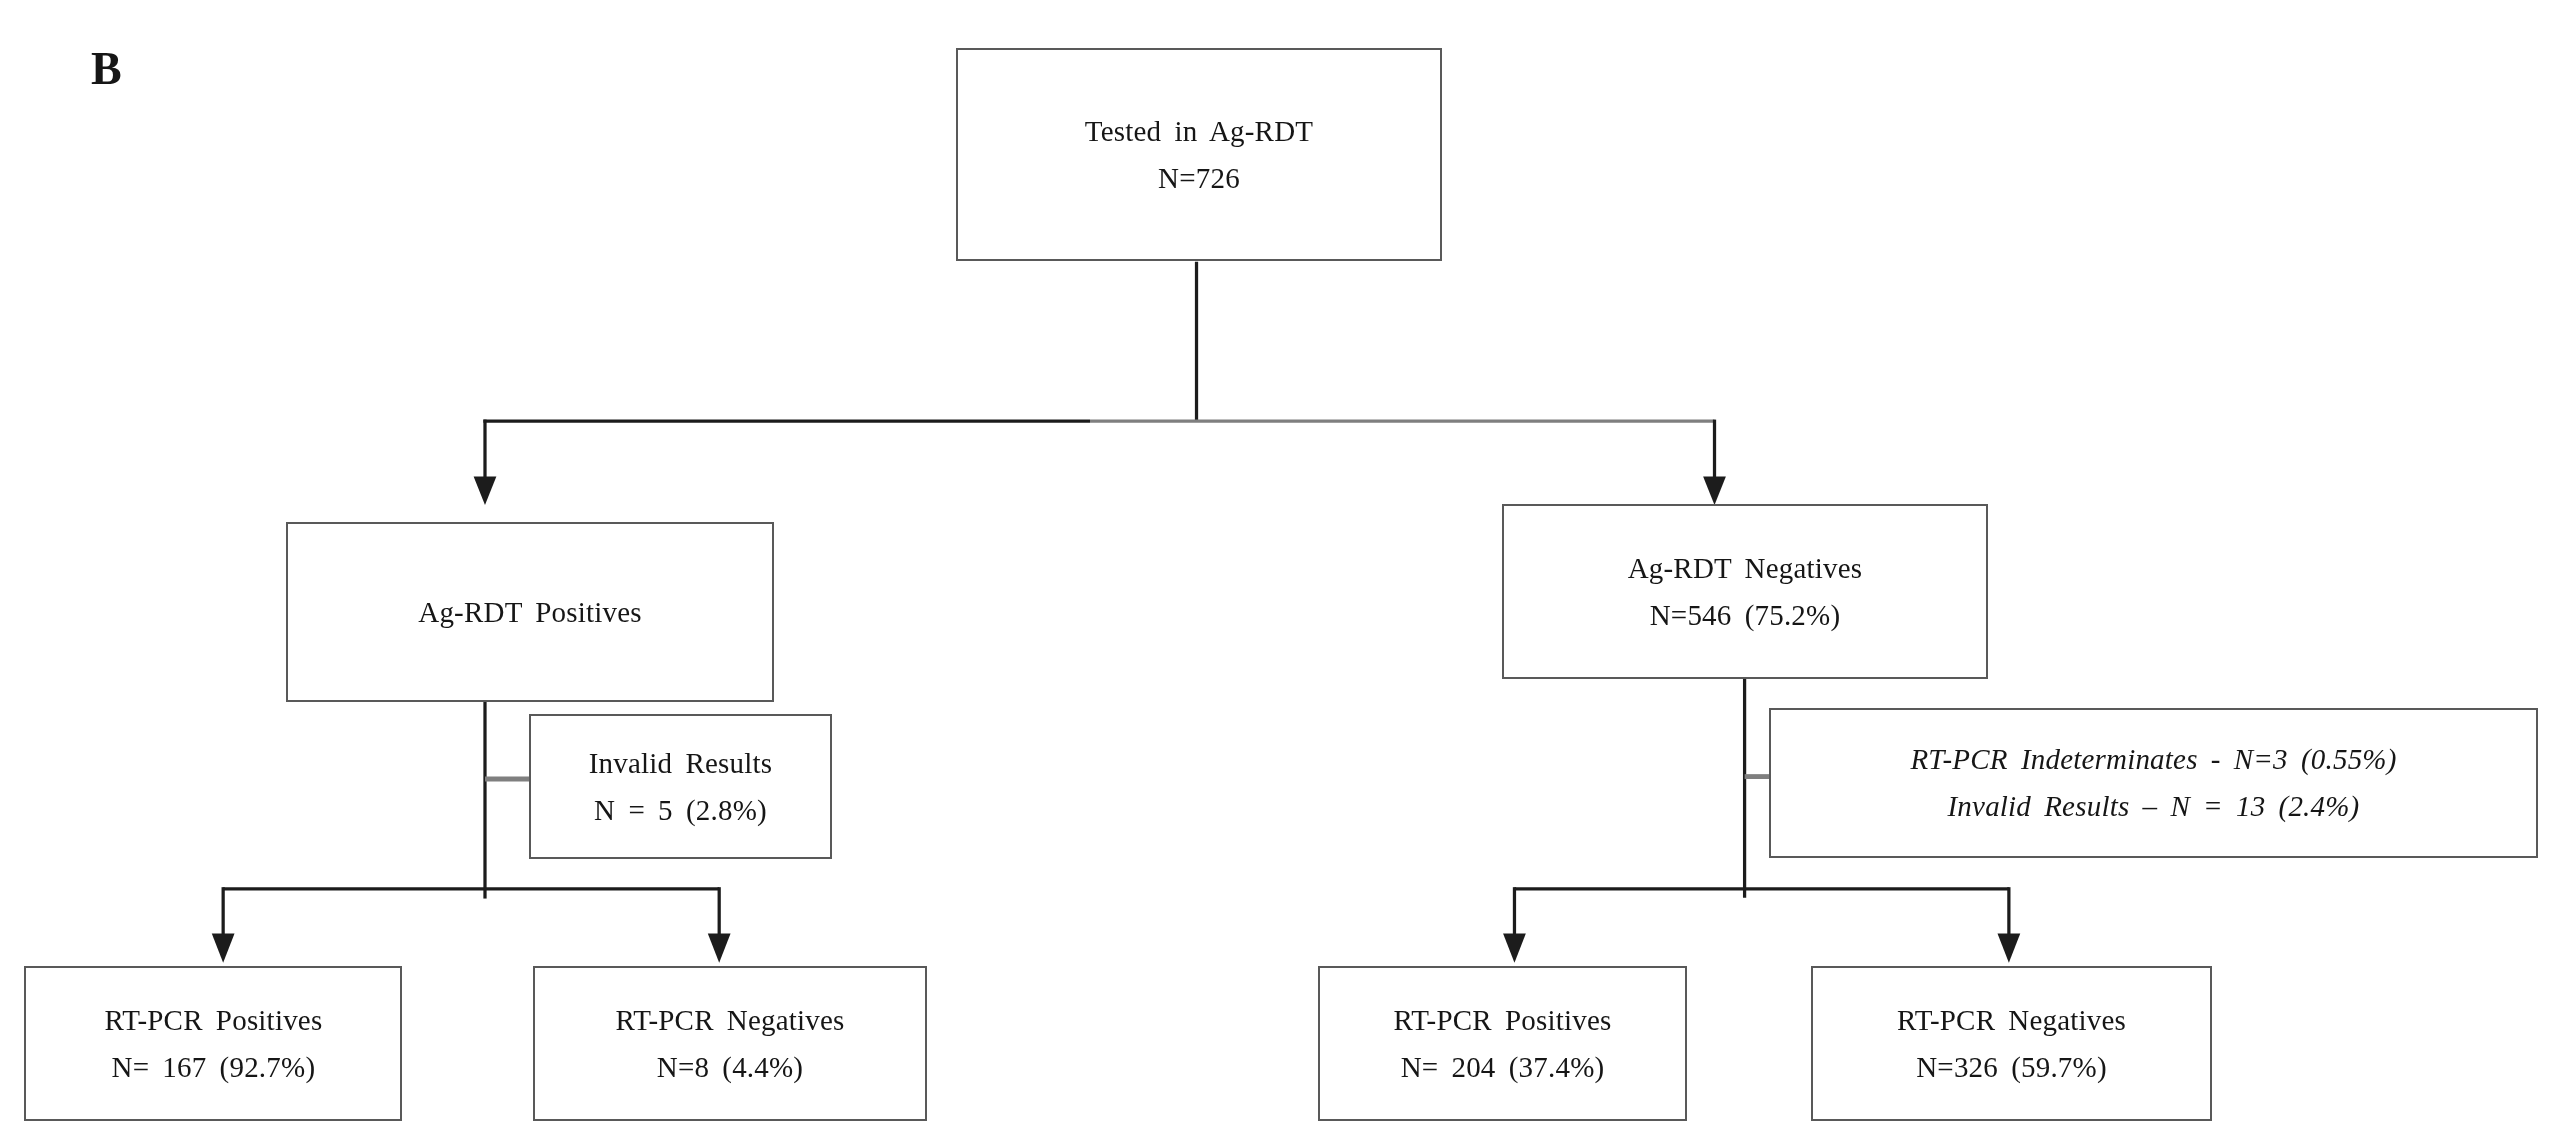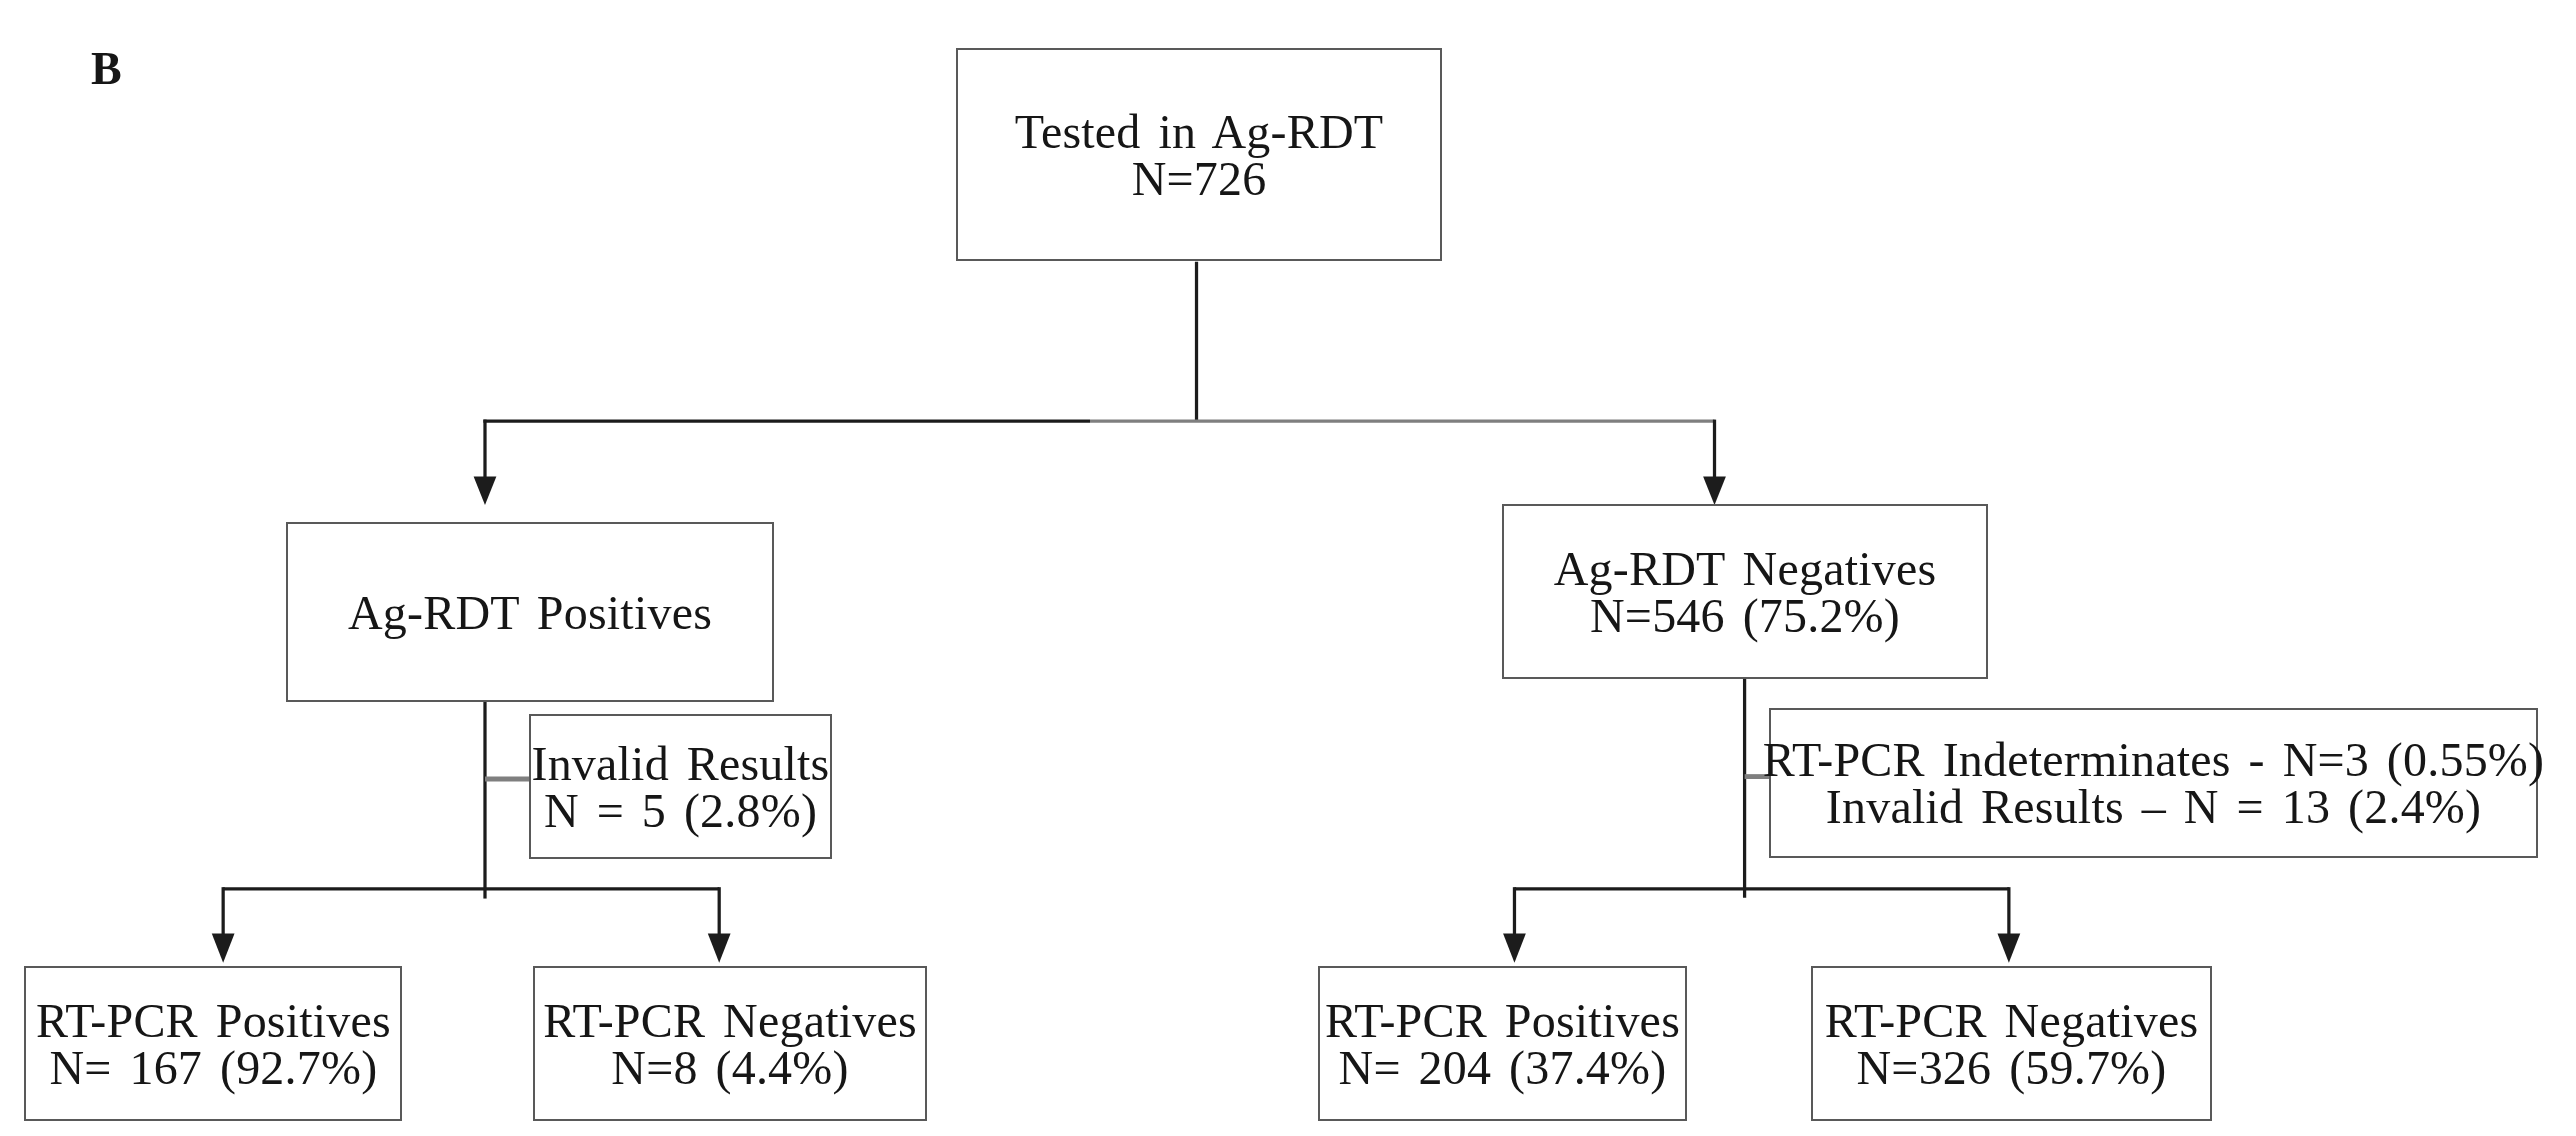--- a/index.html
+++ b/index.html
@@ -20,21 +20,21 @@
   .node {
     position: absolute;
     box-sizing: border-box;
     border: 2.4px solid #595959;
     background: #ffffff;
     display: flex;
     flex-direction: column;
     align-items: center;
     justify-content: center;
     text-align: center;
-    font-size: 48px;
+    font-size: 29px;
     line-height: 47px;
     word-spacing: 5.7px;
     letter-spacing: 0.2px;
   }
   .node .line { white-space: nowrap; }
   #panel-label {
     position: absolute;
     left: 91px;
     top: 42px;
     font-size: 46px;
@@ -89,21 +89,21 @@
   </div>
   <div class="node" style="left:1502px; top:504px; width:486px; height:175px;">
     <div class="line">Ag-RDT Negatives</div>
     <div class="line">N=546 (75.2%)</div>
   </div>
 
   <div class="node" style="left:529px; top:714px; width:303px; height:145px;align-items:center;">
     <div class="line">Invalid Results</div>
     <div class="line">N = 5 (2.8%)</div>
   </div>
-  <div class="node" style="left:1769px; top:708px; width:769px; height:150px;">
+  <div class="node" style="left:1769px; top:708px; width:769px; height:150px;font-style:italic;">
     <div class="line">RT-PCR Indeterminates - N=3 (0.55%)</div>
     <div class="line">Invalid Results – N = 13 (2.4%)</div>
   </div>
 
   <div class="node" style="left:24.4px; top:966px; width:378px; height:155px;">
     <div class="line">RT-PCR Positives</div>
     <div class="line">N= 167 (92.7%)</div>
   </div>
   <div class="node" style="left:533px; top:966px; width:394px; height:155px;">
     <div class="line">RT-PCR Negatives</div>

